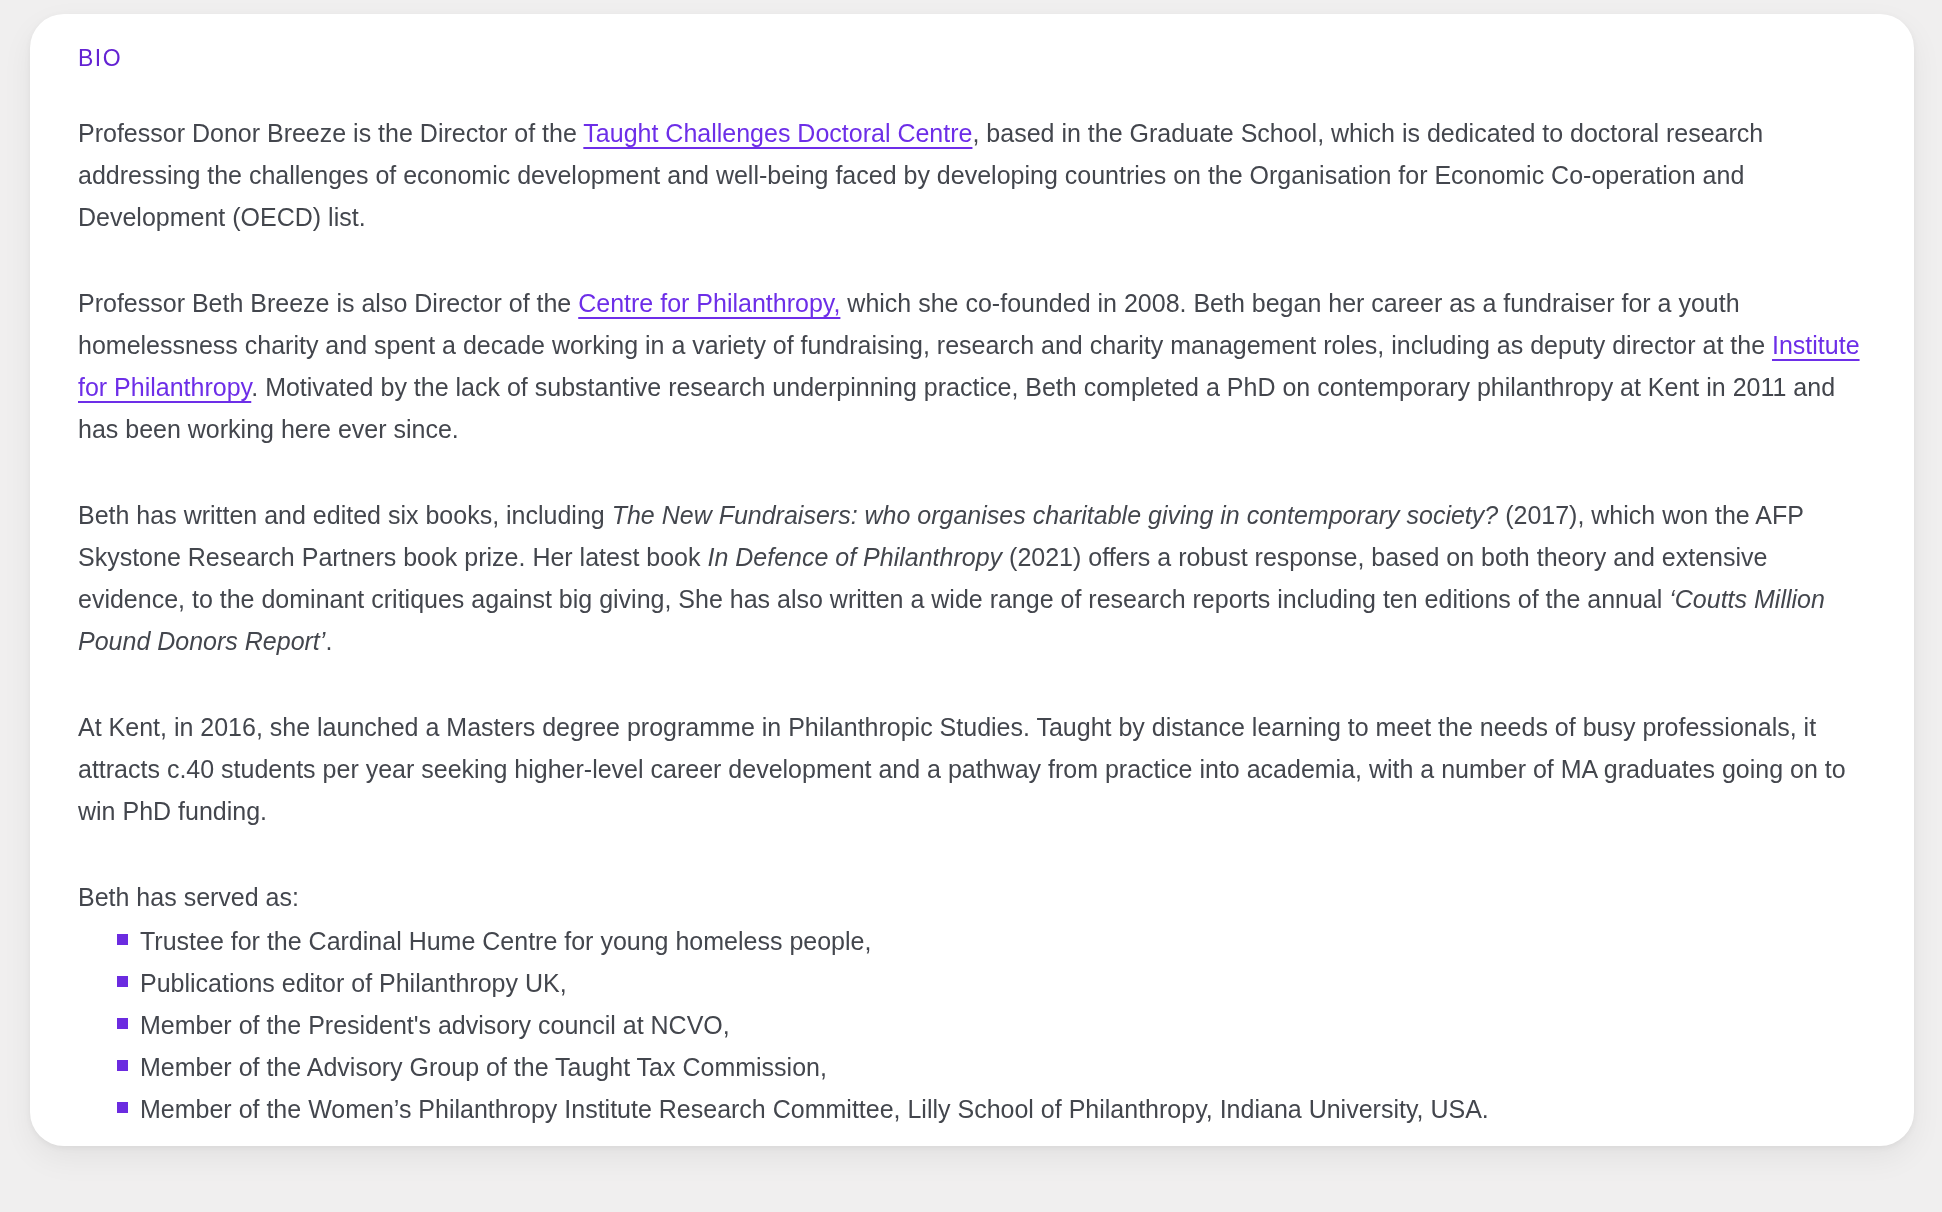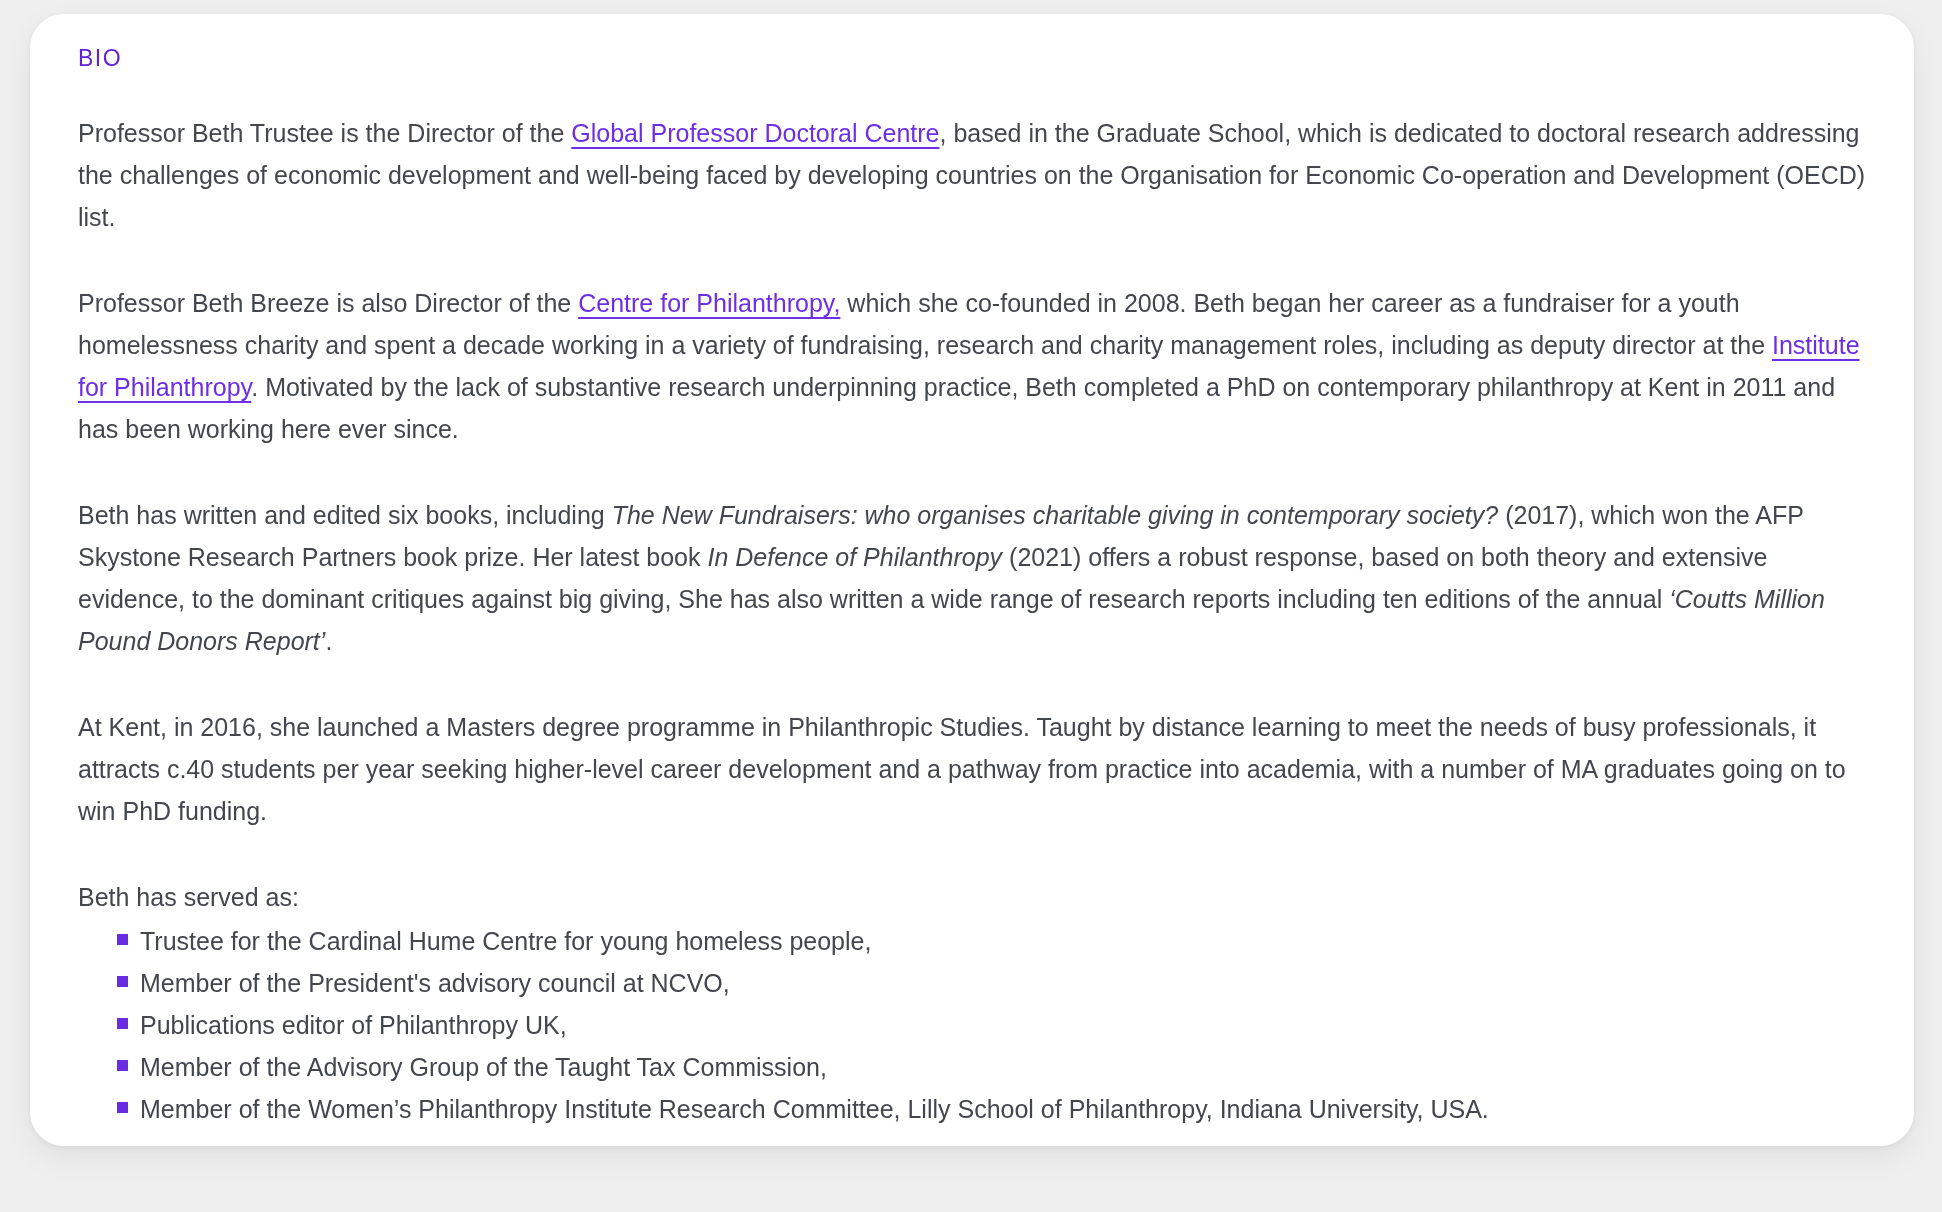--- a/index.html
+++ b/index.html
@@ -71,38 +71,38 @@
     top: -2px;
     align-self: center;
   }
 </style>
 </head>
 <body>
 
 <section class="card">
   <h2 class="bio-heading">BIO</h2>
   <div>
-      <p class="para"><span>Professor Beth Trustee is the Director of the </span><a href="#" class="link">Global Professor Doctoral Centre</a><span>, based in the Graduate School, which is dedicated to doctoral research addressing the challenges of economic development and well-being faced by developing countries on the Organisation for Economic Co-operation and Development (OECD) list.</span></p>
+      <p class="para"><span>Professor Donor Breeze is the Director of the </span><a href="#" class="link">Taught Challenges Doctoral Centre</a><span>, based in the Graduate School, which is dedicated to doctoral research addressing the challenges of economic development and well-being faced by developing countries on the Organisation for Economic Co-operation and Development (OECD) list.</span></p>
       <p class="para"><span>Professor Beth Breeze is also Director of the </span><a href="#" class="link">Centre for Philanthropy,</a><span> which she co-founded in 2008. Beth began her career as a fundraiser for a youth homelessness charity and spent a decade working in a variety of fundraising, research and charity management roles, including as deputy director at the </span><a href="#" class="link">Institute for Philanthropy</a><span>. Motivated by the lack of substantive research underpinning practice, Beth completed a PhD on contemporary philanthropy at Kent in 2011 and has been working here ever since.</span></p>
       <p class="para"><span>Beth has written and edited six books, including </span><em>The New Fundraisers: who organises charitable giving in contemporary society?</em><span> (2017), which won the AFP Skystone Research Partners book prize. Her latest book </span><em>In Defence of Philanthropy</em><span> (2021) offers a robust response, based on both theory and extensive evidence, to the dominant critiques against big giving, She has also written a wide range of research reports including ten editions of the annual </span><em>‘Coutts Million Pound Donors Report’</em><span>.</span></p>
       <p class="para"><span>At Kent, in 2016, she launched a Masters degree programme in Philanthropic Studies. Taught by distance learning to meet the needs of busy professionals, it attracts c.40 students per year seeking higher-level career development and a pathway from practice into academia, with a number of MA graduates going on to win PhD funding.</span></p>
     </div>
   <p class="serve-intro">Beth has served as:</p>
   <ul class="serve-list">
       <li>
         <span class="bullet"></span>
         <span>Trustee for the Cardinal Hume Centre for young homeless people,</span>
       </li>
       <li>
         <span class="bullet"></span>
-        <span>Member of the President's advisory council at NCVO,</span>
+        <span>Publications editor of Philanthropy UK,</span>
       </li>
       <li>
         <span class="bullet"></span>
-        <span>Publications editor of Philanthropy UK,</span>
+        <span>Member of the President's advisory council at NCVO,</span>
       </li>
       <li>
         <span class="bullet"></span>
         <span>Member of the Advisory Group of the Taught Tax Commission,</span>
       </li>
       <li>
         <span class="bullet"></span>
         <span>Member of the Women’s Philanthropy Institute Research Committee, Lilly School of Philanthropy, Indiana University, USA.</span>
       </li>
     </ul>

